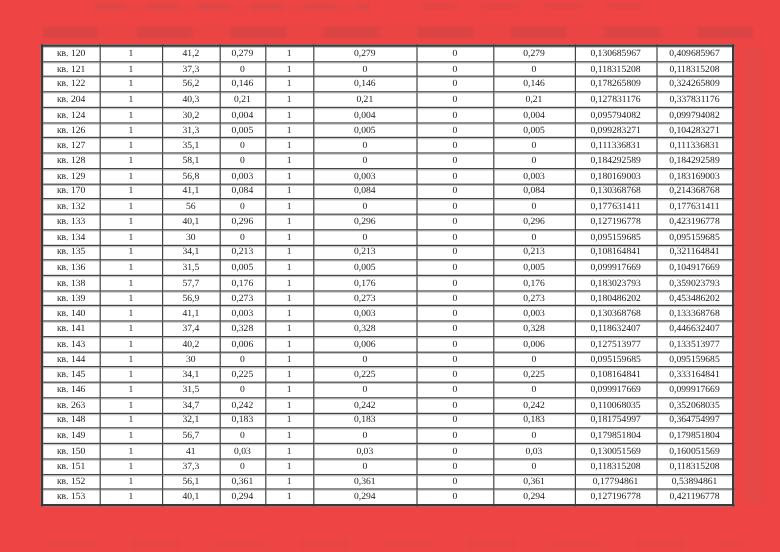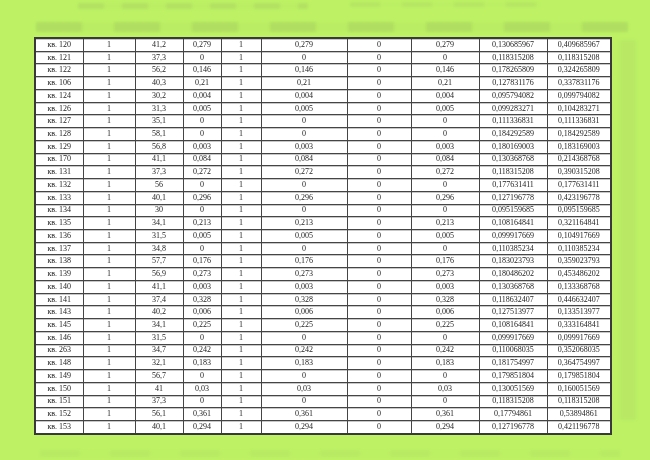--- a/index.html
+++ b/index.html
@@ -8,21 +8,21 @@
     width: 650px;
     height: 460px;
     background: #ffffff;
     overflow: hidden;
     font-family: "Liberation Serif", "DejaVu Serif", serif;
   }
   .page {
     position: relative;
     width: 650px;
     height: 460px;
-    background: #bef264;
+    background: #ef4444;
   }
   
   .ghost {
     position: absolute;
     pointer-events: none;
     filter: blur(1.5px);
   }
   .ghost-a {
     left: 78px; top: 3px; width: 230px; height: 6px;
     background: repeating-linear-gradient(90deg,
@@ -131,21 +131,21 @@
           <td>56,2</td>
           <td>0,146</td>
           <td>1</td>
           <td>0,146</td>
           <td>0</td>
           <td>0,146</td>
           <td>0,178265809</td>
           <td>0,324265809</td>
         </tr>
         <tr>
-          <td>кв. 106</td>
+          <td>кв. 204</td>
           <td>1</td>
           <td>40,3</td>
           <td>0,21</td>
           <td>1</td>
           <td>0,21</td>
           <td>0</td>
           <td>0,21</td>
           <td>0,127831176</td>
           <td>0,337831176</td>
         </tr>
@@ -215,32 +215,20 @@
           <td>41,1</td>
           <td>0,084</td>
           <td>1</td>
           <td>0,084</td>
           <td>0</td>
           <td>0,084</td>
           <td>0,130368768</td>
           <td>0,214368768</td>
         </tr>
         <tr>
-          <td>кв. 131</td>
-          <td>1</td>
-          <td>37,3</td>
-          <td>0,272</td>
-          <td>1</td>
-          <td>0,272</td>
-          <td>0</td>
-          <td>0,272</td>
-          <td>0,118315208</td>
-          <td>0,390315208</td>
-        </tr>
-        <tr>
           <td>кв. 132</td>
           <td>1</td>
           <td>56</td>
           <td>0</td>
           <td>1</td>
           <td>0</td>
           <td>0</td>
           <td>0</td>
           <td>0,177631411</td>
           <td>0,177631411</td>
@@ -287,32 +275,20 @@
           <td>31,5</td>
           <td>0,005</td>
           <td>1</td>
           <td>0,005</td>
           <td>0</td>
           <td>0,005</td>
           <td>0,099917669</td>
           <td>0,104917669</td>
         </tr>
         <tr>
-          <td>кв. 137</td>
-          <td>1</td>
-          <td>34,8</td>
-          <td>0</td>
-          <td>1</td>
-          <td>0</td>
-          <td>0</td>
-          <td>0</td>
-          <td>0,110385234</td>
-          <td>0,110385234</td>
-        </tr>
-        <tr>
           <td>кв. 138</td>
           <td>1</td>
           <td>57,7</td>
           <td>0,176</td>
           <td>1</td>
           <td>0,176</td>
           <td>0</td>
           <td>0,176</td>
           <td>0,183023793</td>
           <td>0,359023793</td>
@@ -359,20 +335,32 @@
           <td>40,2</td>
           <td>0,006</td>
           <td>1</td>
           <td>0,006</td>
           <td>0</td>
           <td>0,006</td>
           <td>0,127513977</td>
           <td>0,133513977</td>
         </tr>
         <tr>
+          <td>кв. 144</td>
+          <td>1</td>
+          <td>30</td>
+          <td>0</td>
+          <td>1</td>
+          <td>0</td>
+          <td>0</td>
+          <td>0</td>
+          <td>0,095159685</td>
+          <td>0,095159685</td>
+        </tr>
+        <tr>
           <td>кв. 145</td>
           <td>1</td>
           <td>34,1</td>
           <td>0,225</td>
           <td>1</td>
           <td>0,225</td>
           <td>0</td>
           <td>0,225</td>
           <td>0,108164841</td>
           <td>0,333164841</td>

